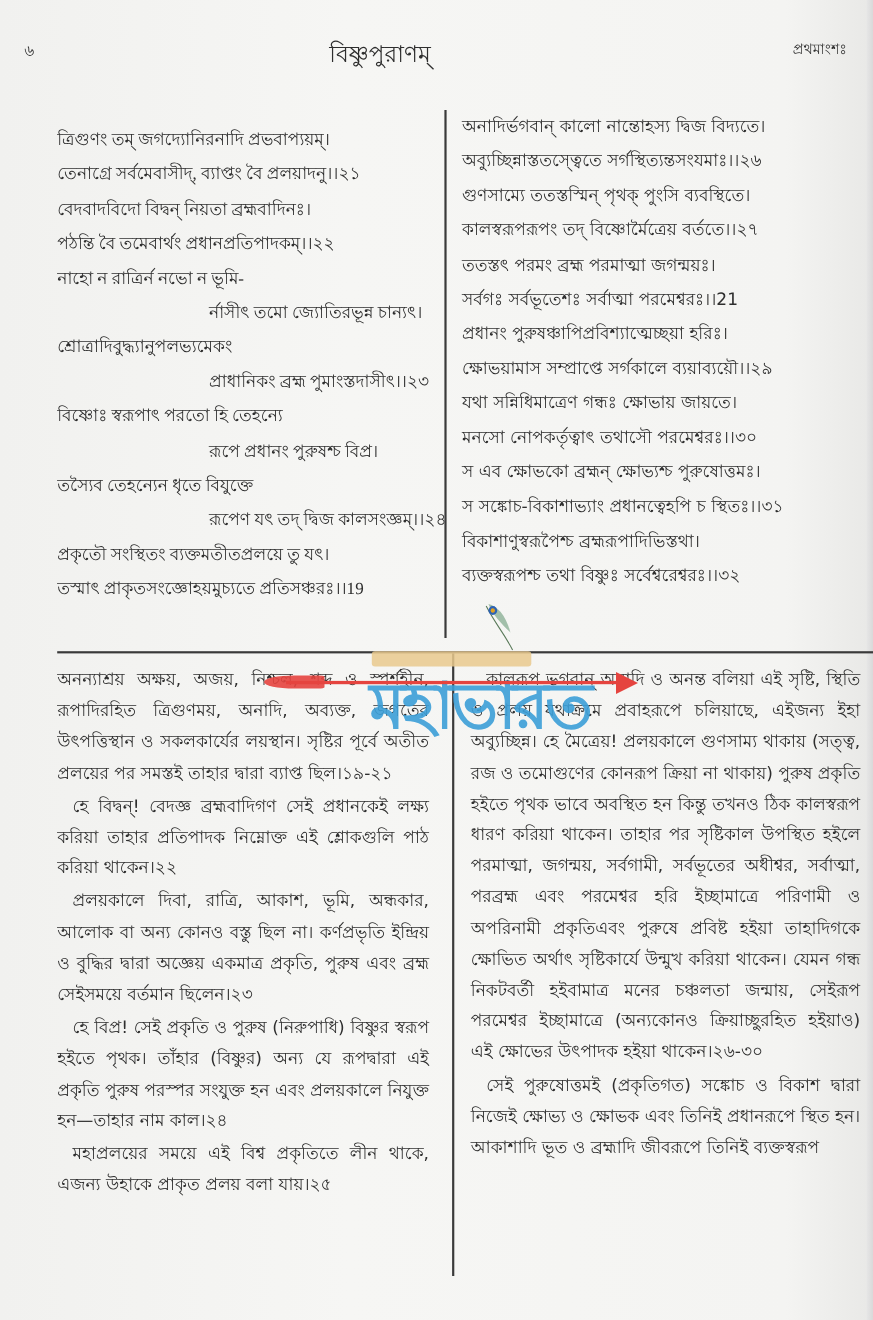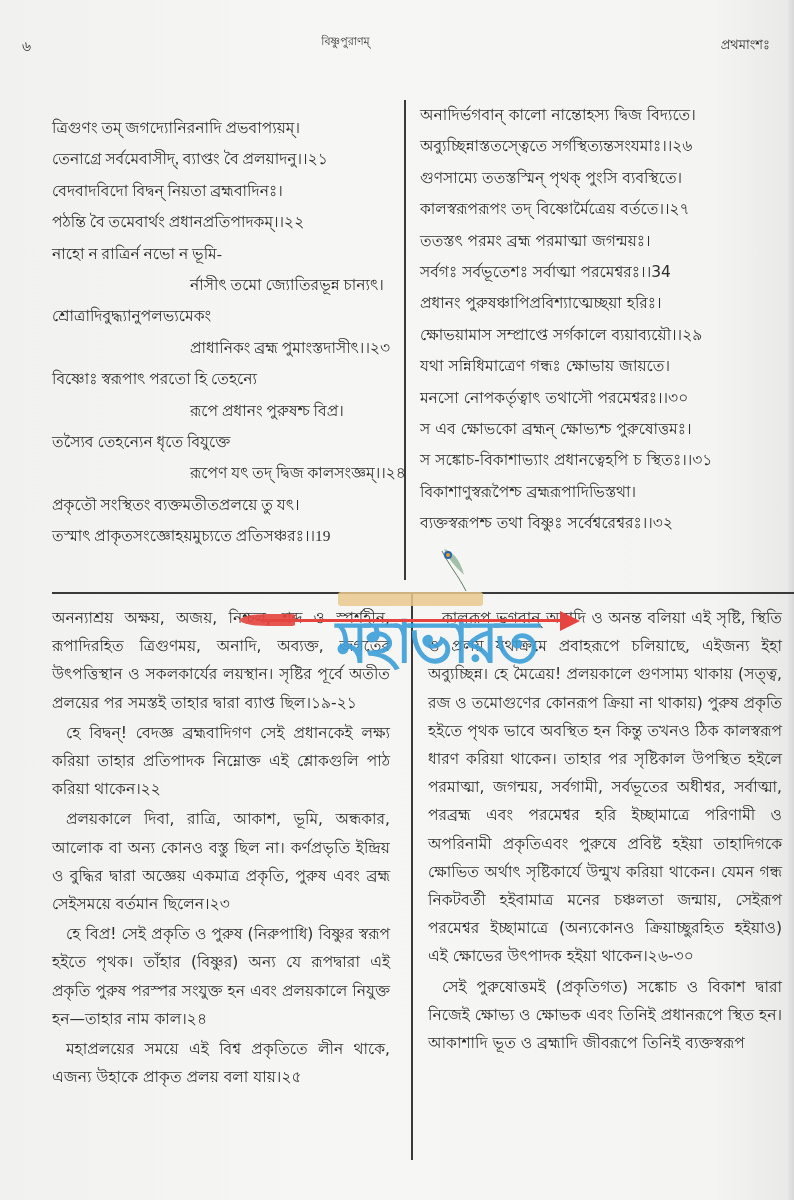--- a/index.html
+++ b/index.html
@@ -13,21 +13,21 @@
   .page {
     position: absolute; left: 0; top: 0; width: 794px; height: 1200px;
     background: linear-gradient(90deg, #f1f1ef 0%, #f6f6f4 40%, #f4f4f2 90%, #e8e8e6 100%);
   }
   .right-edge {
     position: absolute; right: 0; top: 0; width: 6px; height: 1200px;
     background: linear-gradient(90deg, #e6e6e6, #d8d8d8);
   }
   .header { position: absolute; top: 0; left: 0; width: 794px; height: 60px; }
   .header .pgnum { position: absolute; left: 22px; top: 35px; font-size: 14px; }
-  .header .title { position: absolute; left: 0; width: 691px; text-align: center; top: 33px; font-size: 11px; }
+  .header .title { position: absolute; left: 0; width: 691px; text-align: center; top: 33px; font-size: 21px; }
   .header .section { position: absolute; right: 24px; top: 35px; font-size: 13px; }
 
   .col { position: absolute; font-size: 15.5px; line-height: 31.4px; }
   .verse-left { left: 52px; top: 112px; width: 340px; font-family: Liberation Serif, serif; }
   .verse-right { left: 420px; top: 100px; width: 360px; }
   .verse-line { white-space: nowrap; }
   .verse-line.indent { padding-left: 138px; }
 
   .vdivider { position: absolute; left: 404px; top: 100px; width: 2px; height: 480px; background: #3a3a3a; }
   .hdivider { position: absolute; left: 52px; top: 592px; width: 742px; height: 2px; background: #3a3a3a; }
@@ -78,21 +78,21 @@
   </div>
 
   <div class="vdivider"></div>
 
   <div class="col verse-right">
     <div class="verse-line">অনাদির্ভগবান্ কালো নান্তোহস্য দ্বিজ বিদ্যতে।</div>
     <div class="verse-line">অব্যুচ্ছিন্নাস্ততস্ত্বেতে সর্গস্থিত্যন্তসংযমাঃ।।২৬</div>
     <div class="verse-line">গুণসাম্যে ততস্তস্মিন্ পৃথক্ পুংসি ব্যবস্থিতে।</div>
     <div class="verse-line">কালস্বরূপরূপং তদ্ বিষ্ণোর্মৈত্রেয় বর্ততে।।২৭</div>
     <div class="verse-line">ততস্তৎ পরমং ব্রহ্ম পরমাত্মা জগন্ময়ঃ।</div>
-    <div class="verse-line">সর্বগঃ সর্বভূতেশঃ সর্বাত্মা পরমেশ্বরঃ।।34</div>
+    <div class="verse-line">সর্বগঃ সর্বভূতেশঃ সর্বাত্মা পরমেশ্বরঃ।।21</div>
     <div class="verse-line">প্রধানং পুরুষঞ্চাপিপ্রবিশ্যাত্মেচ্ছয়া হরিঃ।</div>
     <div class="verse-line">ক্ষোভয়ামাস সম্প্রাপ্তে সর্গকালে ব্যয়াব্যয়ৌ।।২৯</div>
     <div class="verse-line">যথা সন্নিধিমাত্রেণ গন্ধঃ ক্ষোভায় জায়তে।</div>
     <div class="verse-line">মনসো নোপকর্তৃত্বাৎ তথাসৌ পরমেশ্বরঃ।।৩০</div>
     <div class="verse-line">স এব ক্ষোভকো ব্রহ্মন্ ক্ষোভ্যশ্চ পুরুষোত্তমঃ।</div>
     <div class="verse-line">স সঙ্কোচ-বিকাশাভ্যাং প্রধানত্বেহপি চ স্থিতঃ।।৩১</div>
     <div class="verse-line">বিকাশাণুস্বরূপৈশ্চ ব্রহ্মরূপাদিভিস্তথা।</div>
     <div class="verse-line">ব্যক্তস্বরূপশ্চ তথা বিষ্ণুঃ সর্বেশ্বরেশ্বরঃ।।৩২</div>
   </div>
 

